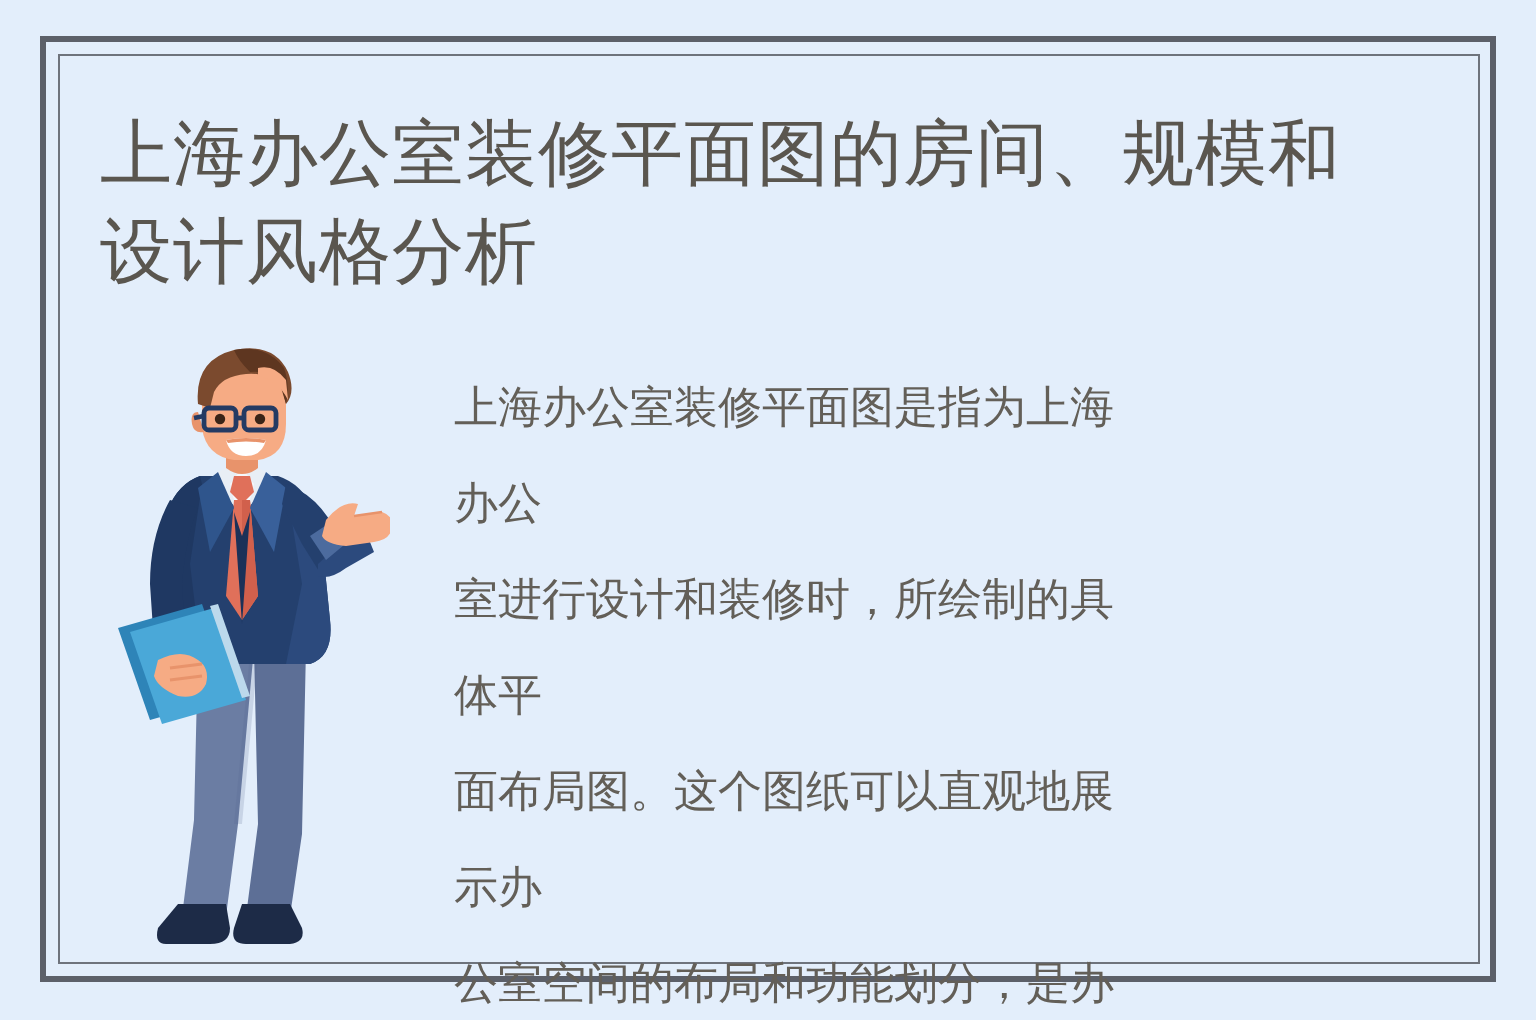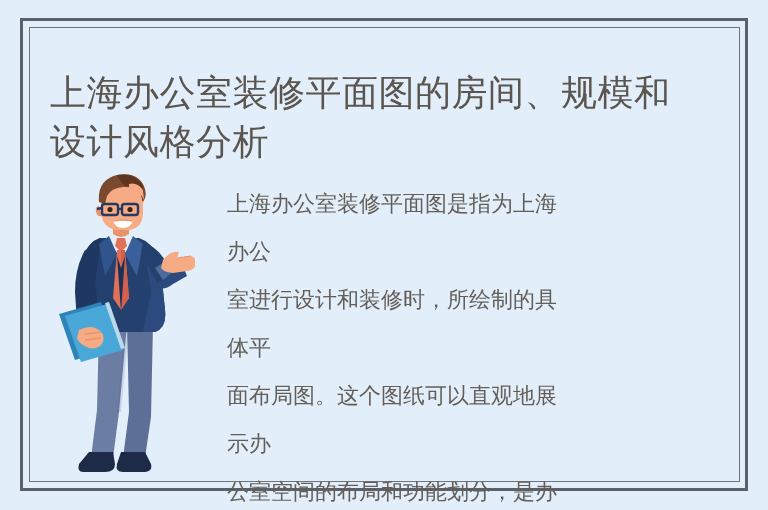--- a/index.html
+++ b/index.html
@@ -24,21 +24,21 @@
   .frame-inner {
     position:absolute;
     left:29px; top:27px;
     width:711px; height:455px;
     border:1.5px solid #6e737c;
   }
 
   
   .title {
     position:absolute;
-    left:50px; top:68px;
+    left:50px; top:52px;
     width:660px;
     color:#5a564f;
     font-size:36px;
     line-height:49px;
     letter-spacing:0.5px;
     white-space:pre-line;
     font-weight:400;
   }
 
   

